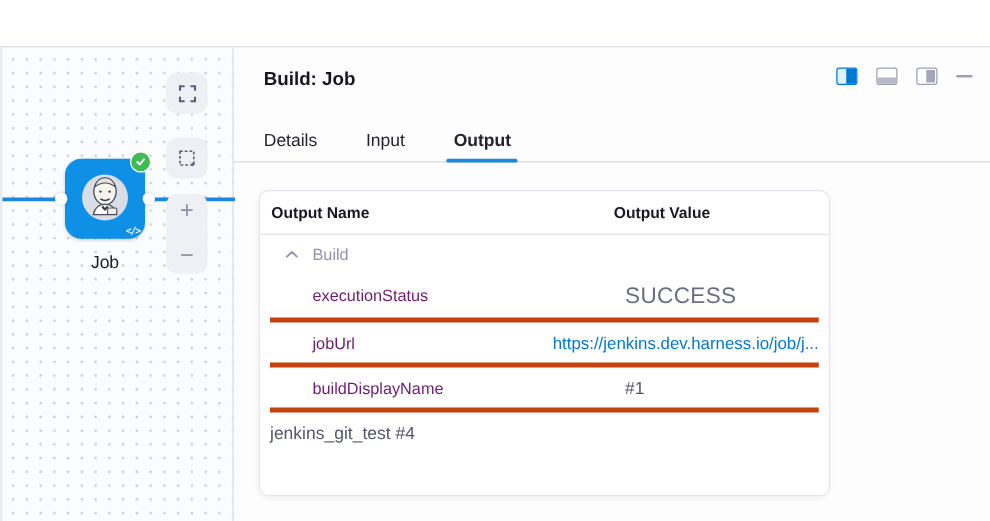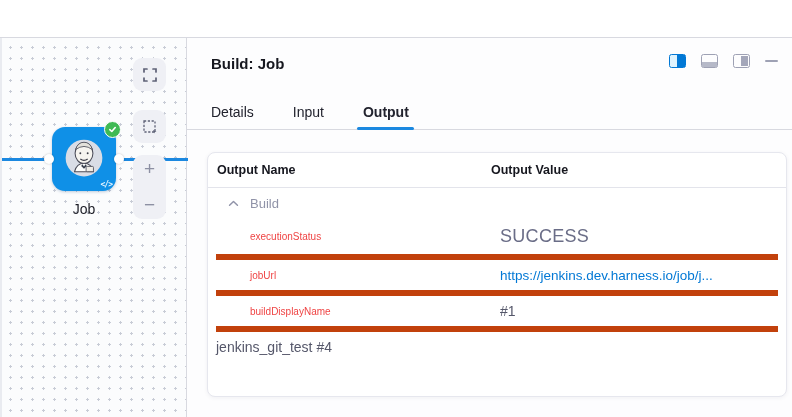--- a/index.html
+++ b/index.html
@@ -55,33 +55,33 @@
   .minimize-dash{width:13px;height:2.5px;border-radius:2px;background:#9ea1b4;cursor:pointer;}
 
   .tabs{position:absolute;left:0;top:58px;width:100%;height:34px;border-bottom:1px solid #d8d9e0;
         box-sizing:border-box;display:flex;align-items:flex-end;padding-left:24px;gap:39px;}
   .tab{font-size:14px;color:#22232e;position:relative;height:34px;display:flex;align-items:center;cursor:pointer;}
   .tab.active{font-weight:700;}
   .tab.active::after{content:"";position:absolute;left:-6px;right:-5px;bottom:-1px;height:3px;
         background:#1b88e0;border-radius:2px;}
 
   
-  .card{position:absolute;left:20px;top:114px;width:580px;height:245px;background:#fff;
+  .card{position:absolute;left:20px;top:114px;width:457px;height:245px;background:#fff;
         border:1px solid #e6e7ee;border-radius:8px;box-shadow:0 1px 4px rgba(40,41,61,.06);
         box-sizing:border-box;overflow:hidden;}
   .thead{display:flex;height:34px;align-items:center;border-bottom:1px solid #e3e4eb;}
   .th{font-size:12.5px;font-weight:700;color:#16171f;}
   .th.name{padding-left:9px;width:283px;box-sizing:border-box;}
   .th.value{padding-left:0;}
   .group-row{display:flex;align-items:center;height:30px;padding-left:20px;gap:11px;cursor:pointer;}
   .group-row svg{width:11px;height:7px;}
   .group-label{font-size:13px;color:#9093a8;}
   .trow{display:flex;align-items:center;height:36px;margin:0 8px;box-sizing:border-box;}
-  .trow + .trow{border-top:6px solid #c2410c;}
-  .td-name{width:284px;box-sizing:border-box;padding-left:34px;font-size:10px;color:#ef4444;}
+  .trow + .trow{border-top:4px solid #c2410c;}
+  .td-name{width:284px;box-sizing:border-box;padding-left:34px;font-size:13px;color:#701a75;}
   .td-value{font-size:14px;color:#55576a;}
   .td-value.big{font-size:18px;color:#6a6d87;letter-spacing:.3px;}
   .td-value.link{font-size:13.5px;color:#0278d5;cursor:pointer;}
 </style>
 </head>
 <body>
 
 <div class="app">
 
   <div class="topbar"></div>

